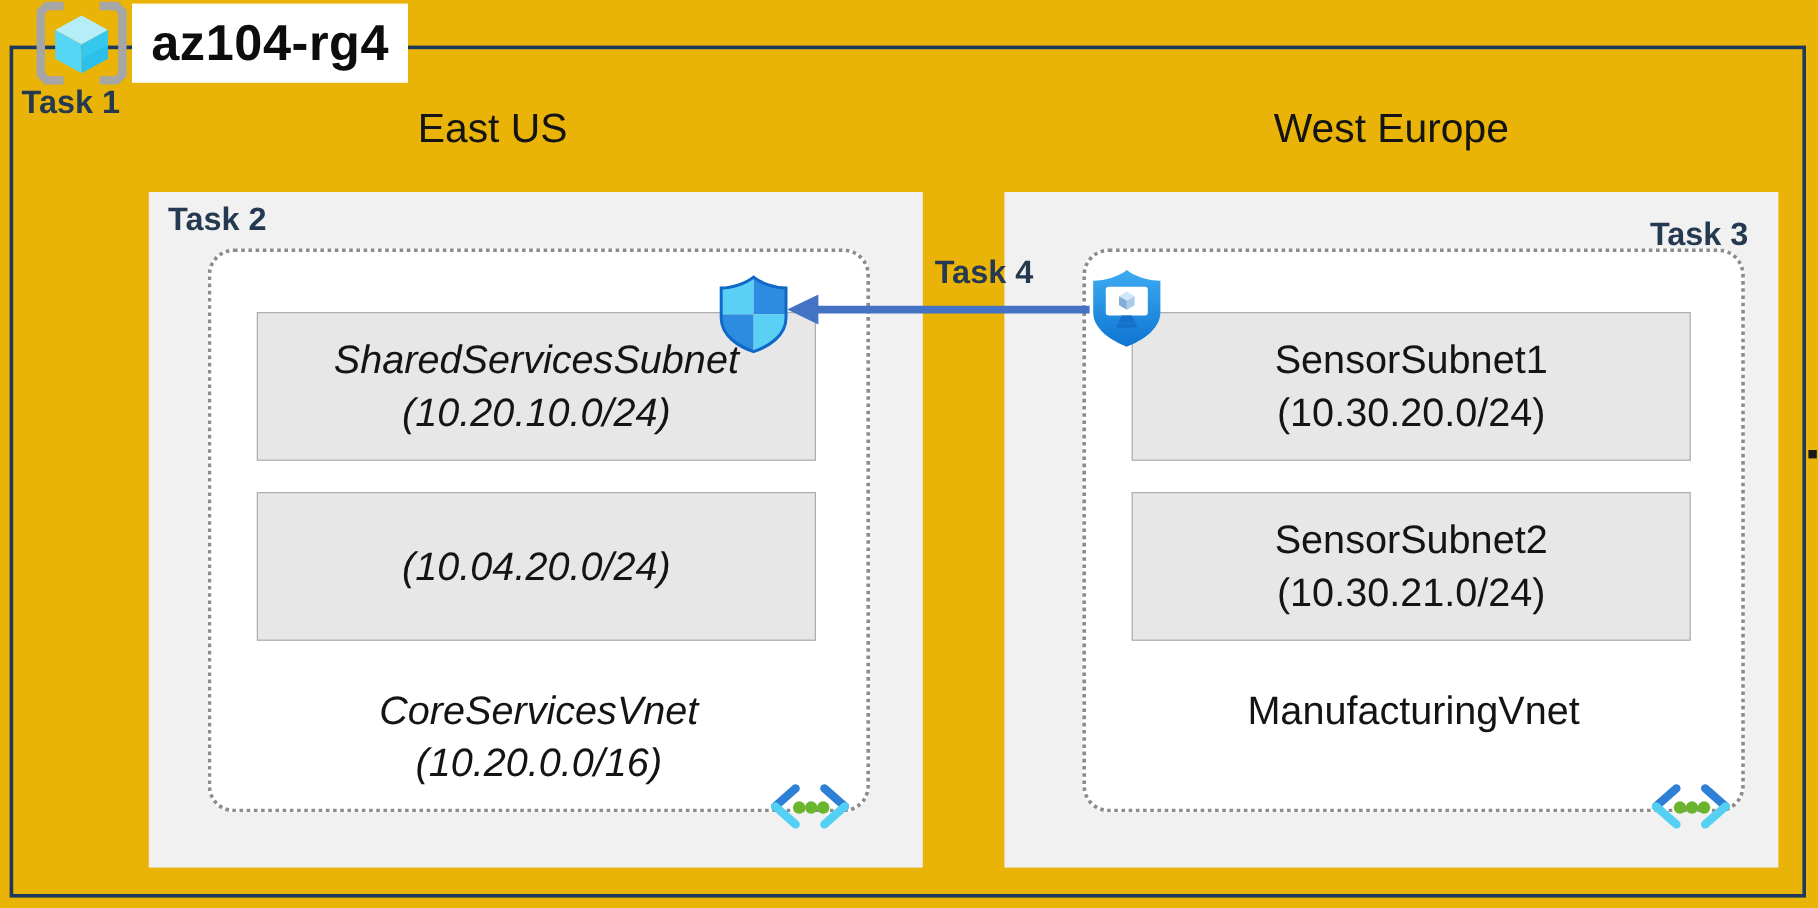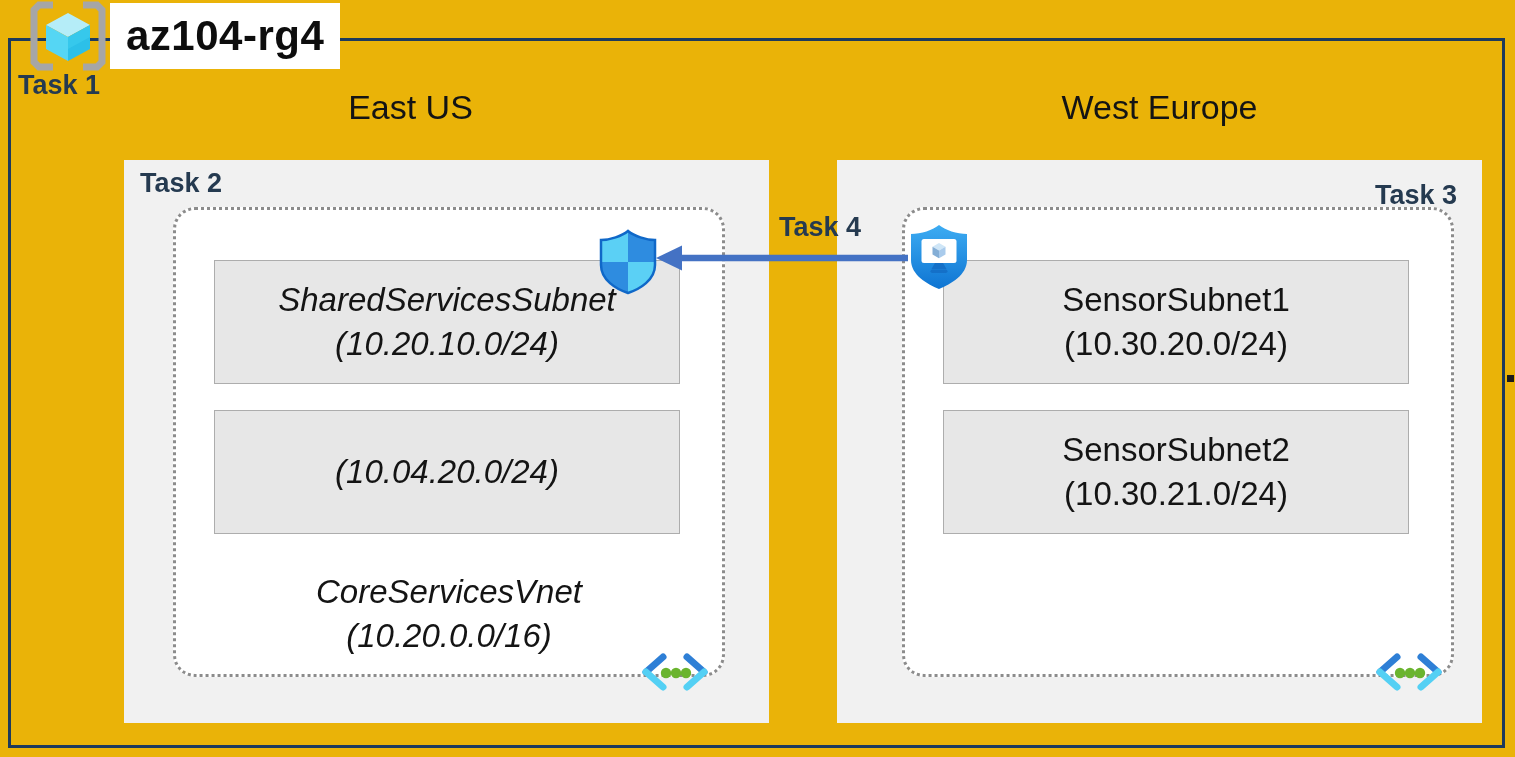--- a/index.html
+++ b/index.html
@@ -141,20 +141,21 @@
     <div class="vnet-box">
       <div class="subnet first">
         <div class="line">SensorSubnet1</div>
         <div class="line">(10.30.20.0/24)</div>
       </div>
       <div class="subnet second">
         <div class="line">SensorSubnet2</div>
         <div class="line">(10.30.21.0/24)</div>
       </div>
       <div class="vnet-label">
+        <div class="line">ManufacturingVnet</div>
       </div>
       <svg class="vnet-icon" viewBox="0 0 72 44" xmlns="http://www.w3.org/2000/svg">
         <line class="chev-dark" x1="24" y1="7" x2="7" y2="22"></line>
         <line class="chev-light" x1="7" y1="22" x2="24" y2="37"></line>
         <line class="chev-dark" x1="48" y1="7" x2="65" y2="22"></line>
         <line class="chev-light" x1="65" y1="22" x2="48" y2="37"></line>
         <circle class="dot-green" cx="27" cy="23" r="5.2"></circle>
         <circle class="dot-green" cx="37" cy="23" r="5.2"></circle>
         <circle class="dot-green" cx="47" cy="23" r="5.2"></circle>
       </svg>

